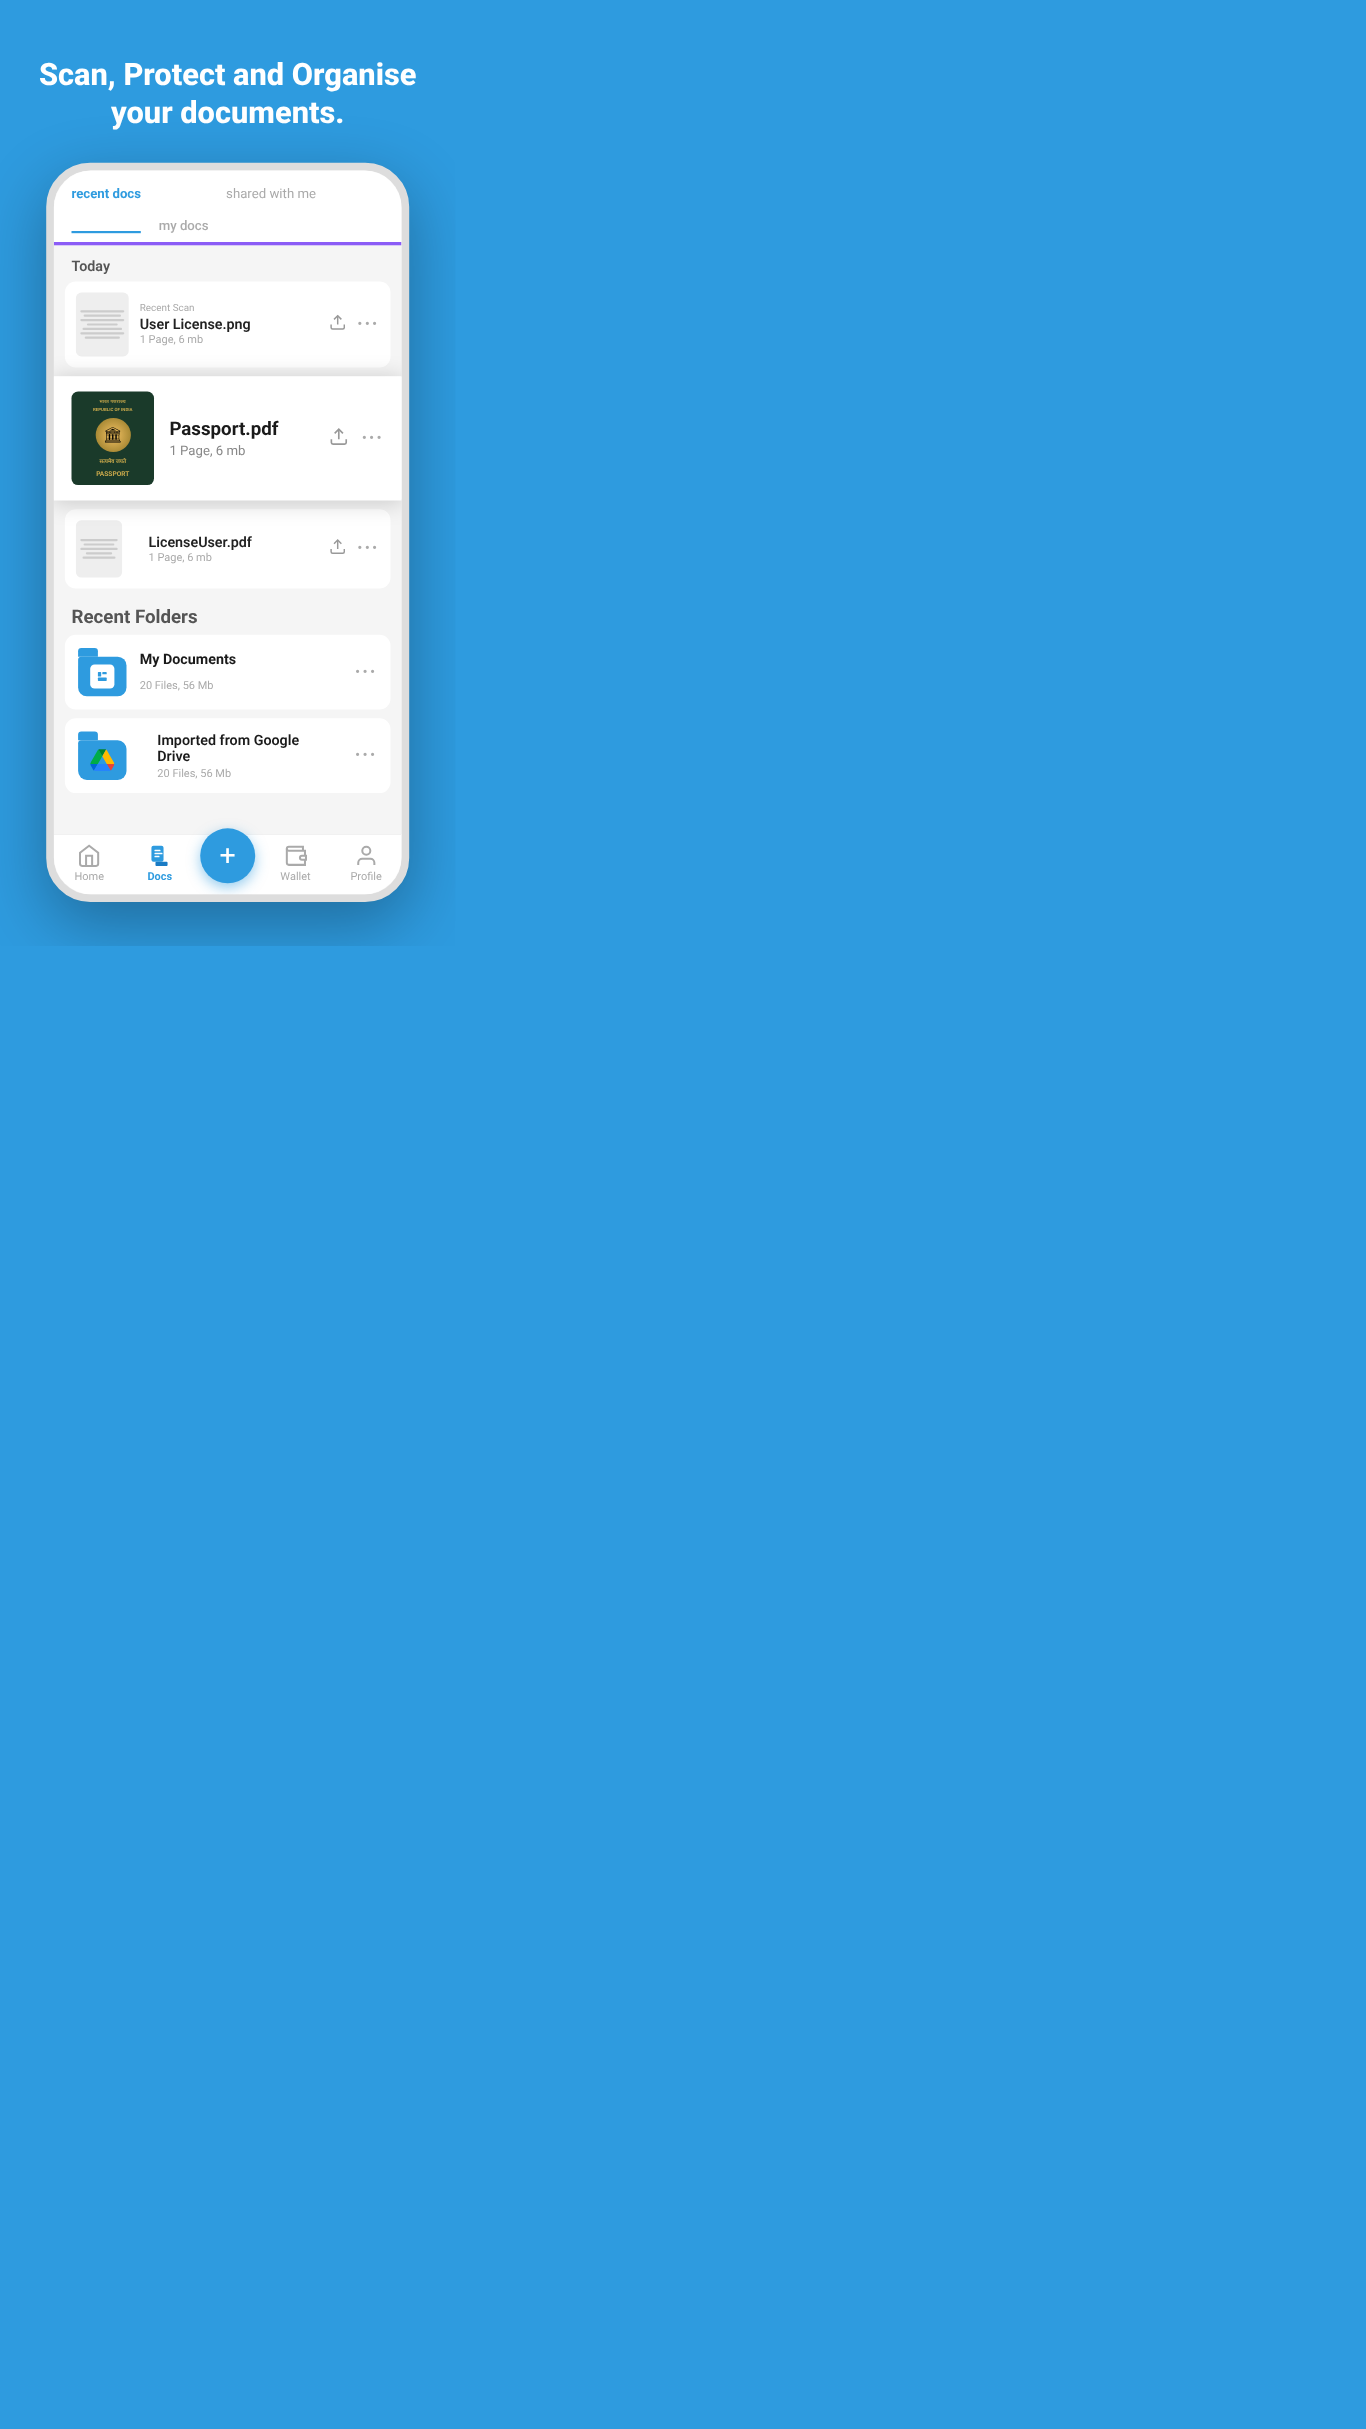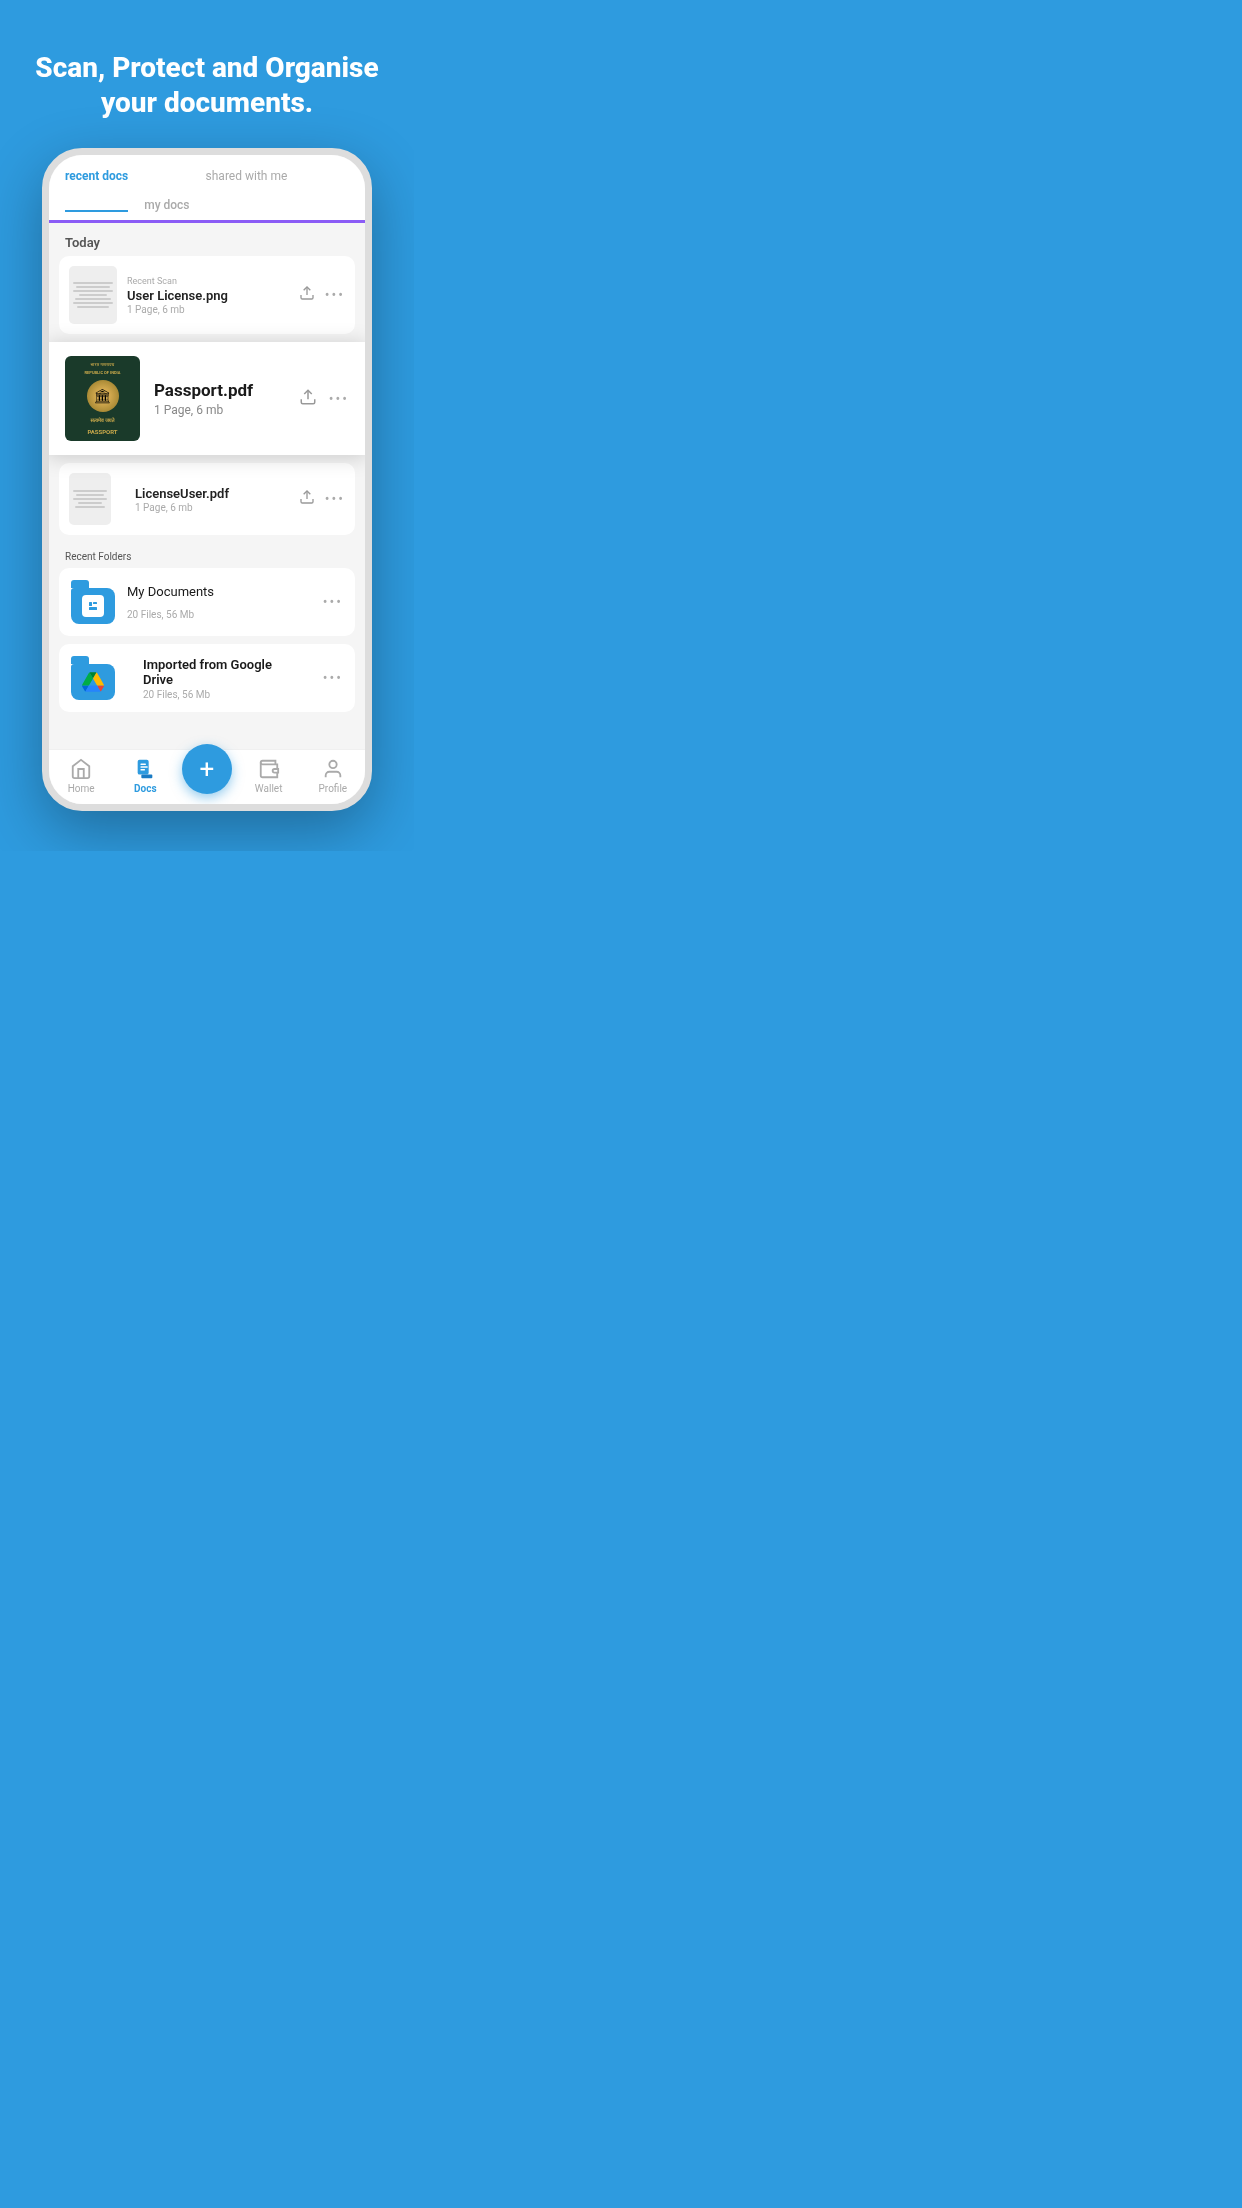--- a/index.html
+++ b/index.html
@@ -131,42 +131,42 @@
             <svg width="16" height="16" viewBox="0 0 24 24" fill="none" stroke="#999" stroke-width="2">
               <path d="M21 15v4a2 2 0 0 1-2 2H5a2 2 0 0 1-2-2v-4"></path>
               <polyline points="17 8 12 3 7 8"></polyline>
               <line x1="12" y1="3" x2="12" y2="15"></line>
             </svg>
           </div>
           <div style="font-size:14px; color:#aaa; letter-spacing:2px;">•••</div>
         </div>
       </div>
 
-      <div style="font-size:10px; font-weight:400; color:#555; padding:8px 16px 6px;">Recent Folders</div>
+      <div style="font-size:17px; font-weight:700; color:#555; padding:8px 16px 6px;">Recent Folders</div>
 
       <div style="background:white; margin:0 10px 8px; border-radius:10px;
                   display:flex; align-items:center; padding:12px; gap:12px;">
         <div style="width:44px; height:44px; flex-shrink:0; position:relative;">
           <div style="position:absolute; top:0; left:0; width:18px; height:8px;
                       background:#2E9BDF; border-radius:3px 3px 0 0;"></div>
           <div style="position:absolute; bottom:0; left:0; width:44px; height:36px;
                       background:#2E9BDF; border-radius:3px 8px 8px 8px;
                       display:flex; align-items:center; justify-content:center;">
             <div style="background:white; width:22px; height:22px; border-radius:4px;
                         display:flex; align-items:center; justify-content:center;">
               <svg width="12" height="12" viewBox="0 0 24 24" fill="#2E9BDF">
                 <rect x="4" y="4" width="6" height="8" rx="1"></rect>
                 <rect x="12" y="4" width="8" height="4" rx="1"></rect>
                 <rect x="4" y="14" width="16" height="6" rx="1"></rect>
               </svg>
             </div>
           </div>
         </div>
         <div style="flex:1;">
-          <div style="font-size:13px; font-weight:400; color:#1a1a1a; margin-bottom:10px;">My Documents</div>
+          <div style="font-size:13px; font-weight:700; color:#1a1a1a; margin-bottom:10px;">My Documents</div>
           <div style="font-size:10px; color:#aaa;">20 Files, 56 Mb</div>
         </div>
         <div style="font-size:14px; color:#aaa; letter-spacing:2px;">•••</div>
       </div>
 
       <div style="background:white; margin:0 10px 12px; border-radius:10px;
                   display:flex; align-items:center; padding:12px; gap:28px;">
         <div style="width:44px; height:44px; flex-shrink:0; position:relative;">
           <div style="position:absolute; top:0; left:0; width:18px; height:8px;
                       background:#2E9BDF; border-radius:3px 3px 0 0;"></div>

